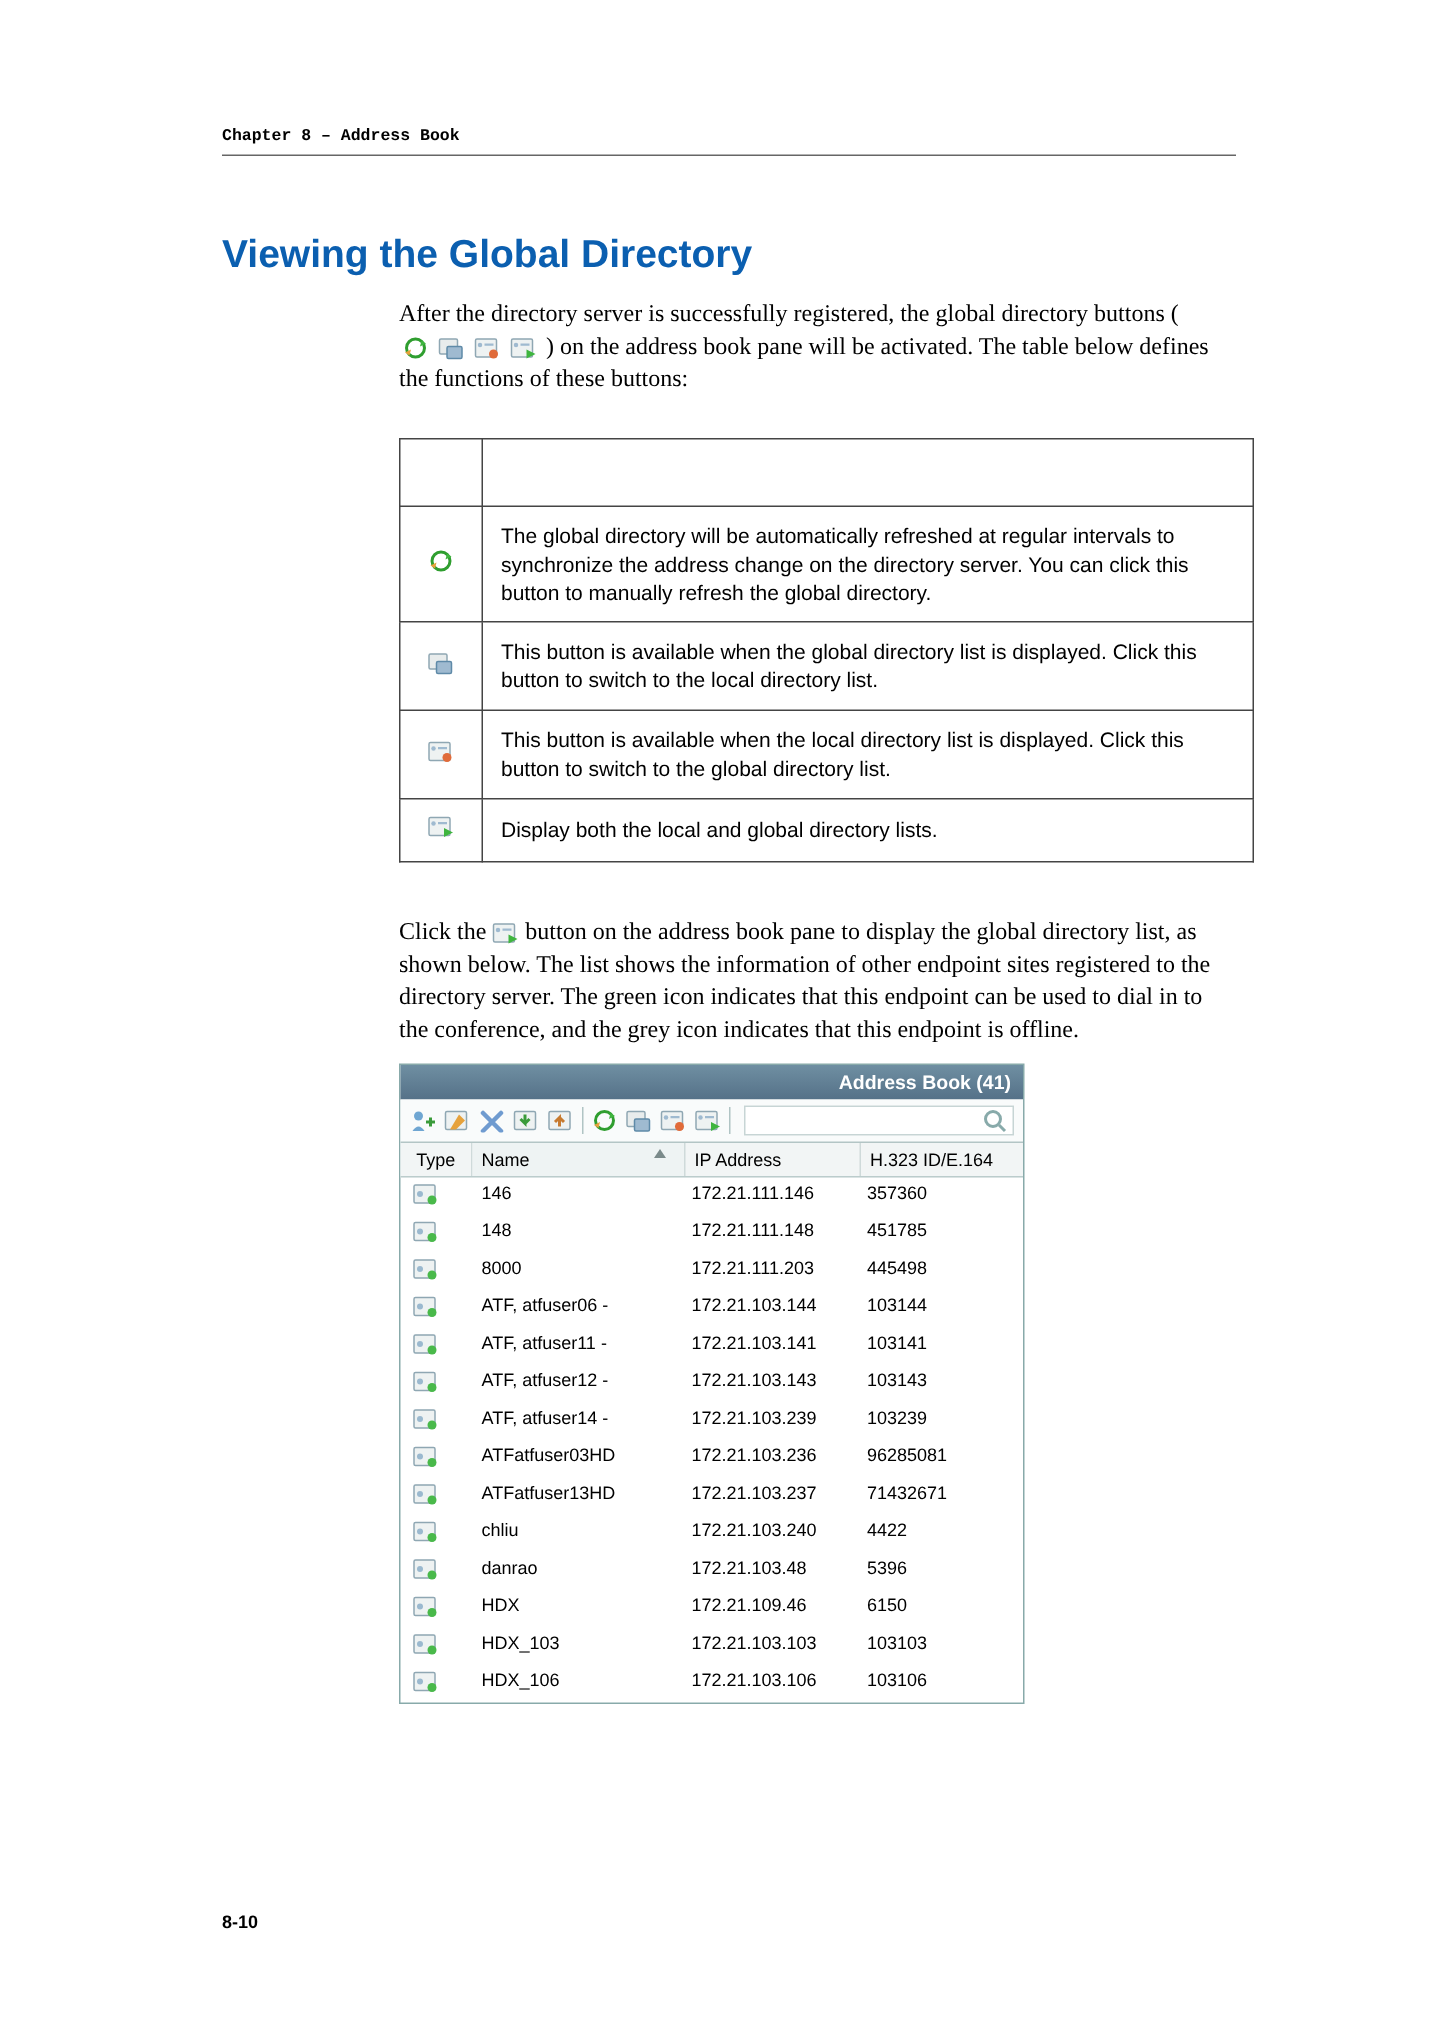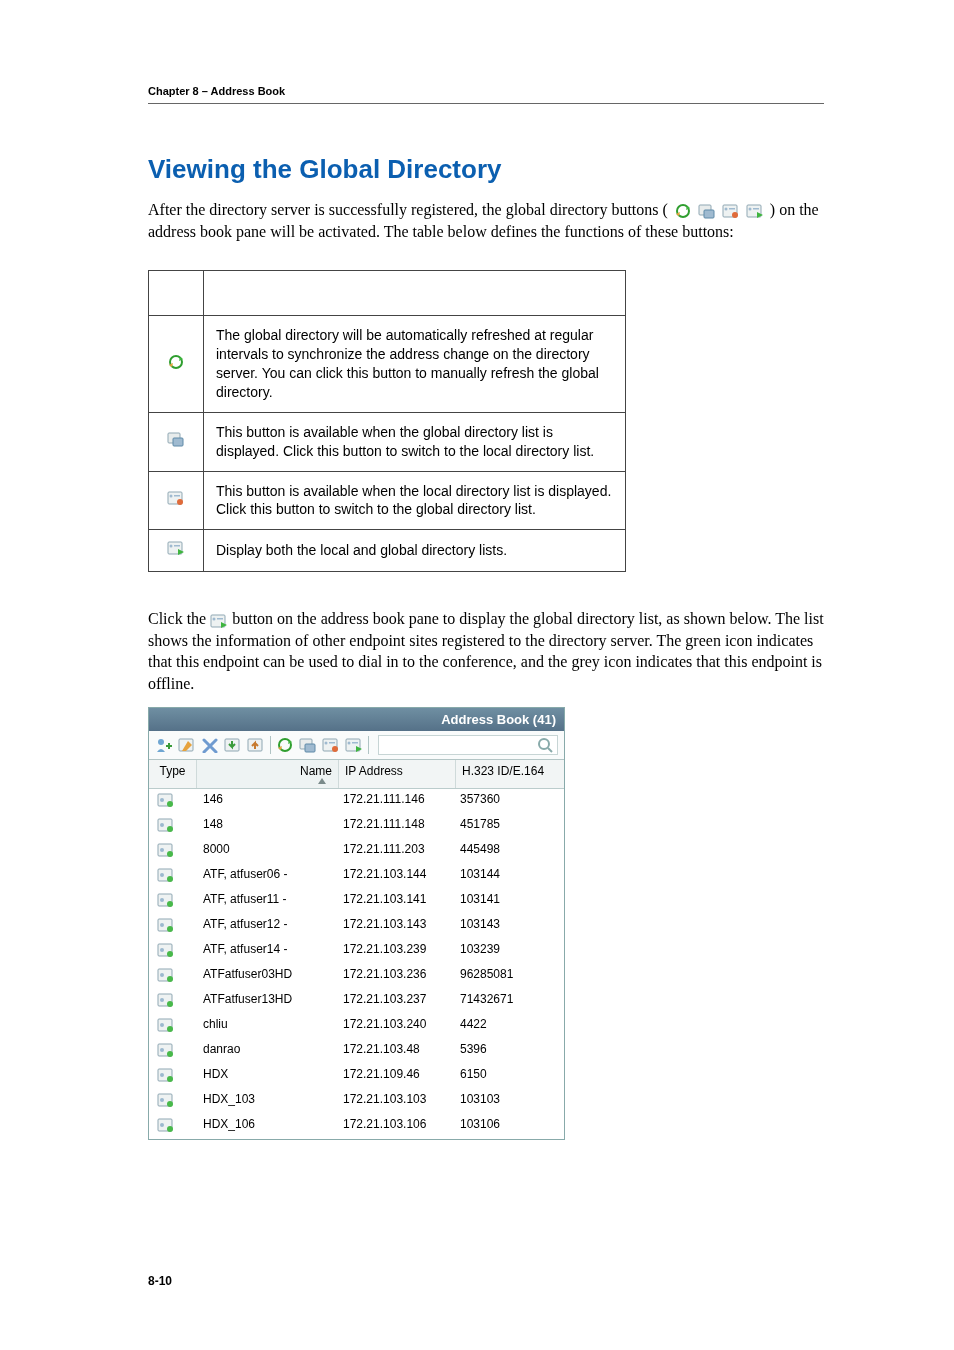--- a/index.html
+++ b/index.html
@@ -11,57 +11,58 @@
     width: 954px;
   }
   .page {
     width: 954px;
     height: 1350px;
     box-sizing: border-box;
     padding: 85px 130px 0 148px;
     position: relative;
   }
   .chapter-line {
-    font-family: Liberation Sans, sans-serif;
+    font-family: Liberation Mono, monospace;
     font-weight: bold;
     font-size: 11px;
     color: #000;
     padding-bottom: 6px;
     border-bottom: 1.5px solid #666;
     margin-bottom: 50px;
   }
   h1.section-title {
     font-family: Arial, Helvetica, sans-serif;
     font-weight: bold;
     color: #0b5fb0;
     font-size: 26px;
     margin: 0 0 14px 0;
   }
   .body-indent {
+    margin-left: 118px;
   }
   .body-text {
     font-size: 16px;
     line-height: 1.35;
     margin: 0 0 10px 0;
     font-family: Georgia, "Times New Roman", serif;
   }
   .icon-row {
     display: inline-flex;
     gap: 6px;
     vertical-align: middle;
     padding: 0 2px;
   }
   .ic {
     width: 18px;
     height: 16px;
     display: inline-block;
   }
   .ic svg { display:block; }
   table.func-table {
-    width: 478px;
+    width: 570px;
     border-collapse: collapse;
     margin: 28px 0 36px 0;
     font-family: Arial, Helvetica, sans-serif;
     font-size: 14px;
   }
   table.func-table td {
     border: 1px solid #444;
     padding: 10px 12px;
     vertical-align: middle;
     line-height: 1.35;
@@ -113,21 +114,21 @@
     background:#f2f5f5;
     font-size:12px;
     border-bottom:1px solid #bcc;
   }
   .ab-headers > div {
     padding:4px 6px;
     border-right:1px solid #cfdada;
     box-sizing:border-box;
   }
   .col-type { width: 48px; text-align: center; }
-  .col-name { width: 142px; display:flex; justify-content:space-between; align-items:flex-end; background:#eef3f3;flex-direction:column;}
+  .col-name { width: 142px; display:flex; justify-content:space-between; align-items:flex-start; background:#eef3f3;}
   .col-ip   { width: 117px; }
   .col-ext  { flex:1; border-right:none !important; }
   .ab-row {
     display:flex;
     font-size:12px;
     padding:3px 0;
   }
   .ab-row .c1 { width:48px; padding-left:8px; box-sizing:border-box; }
   .ab-row .c2 { width:142px; padding-left:6px; box-sizing:border-box; white-space:nowrap; overflow:hidden; }
   .ab-row .c3 { width:117px; padding-left:4px; box-sizing:border-box; }

